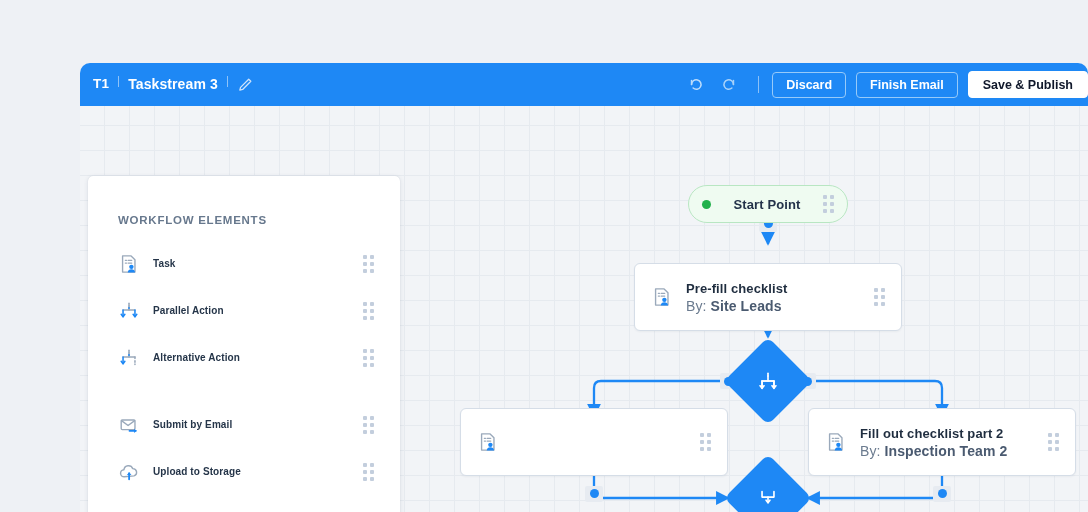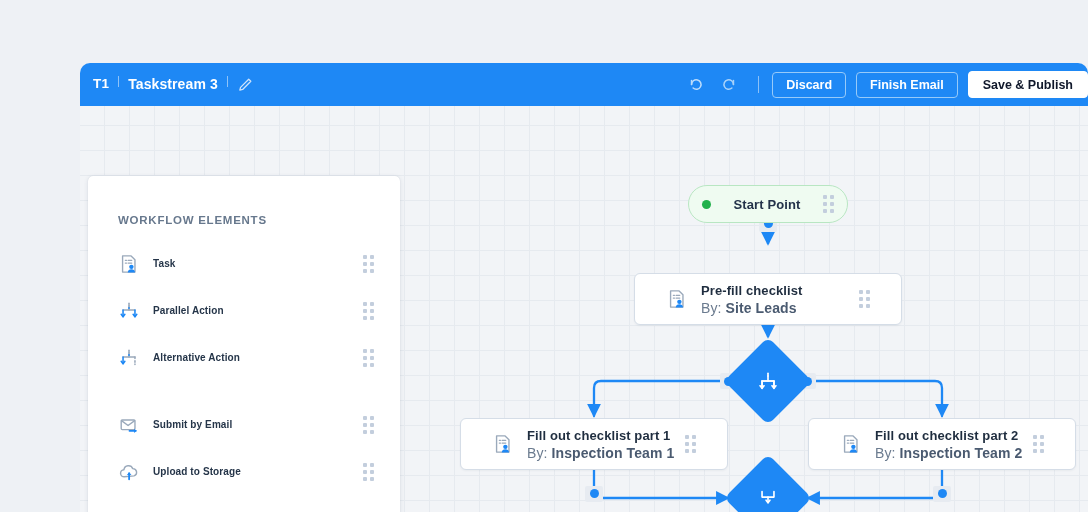--- a/index.html
+++ b/index.html
@@ -134,23 +134,22 @@
   .green-dot { width: 9px; height: 9px; border-radius: 50%; background: #22b14c; flex: 0 0 9px; }
   .start-label {
     flex: 1; text-align: center; font-size: 13px; font-weight: bold;
     color: #23324a; letter-spacing: .1px;
   }
 
   .task-node {
     background: #ffffff; border: 1.3px solid #d5dde7;
     border-radius: 6px;
     display: flex; align-items: center;
-    padding: 0 31px; height: 52px;
+    padding: 0 16px; height: 68px;
     box-shadow: 0 1px 2px rgba(30,50,80,.05);
-    margin-top: 10px;
   }
   .task-ico { flex: 0 0 24px; display: flex; align-items: center; }
   .task-text { margin-left: 11px; display: flex; flex-direction: column; gap: 2px; }
   .task-title { font-size: 13px; font-weight: bold; color: #1f2d3f; letter-spacing: .1px; }
   .task-by { font-size: 14px; color: #6b7b8f; letter-spacing: .1px; }
   .task-by b { color: #4a5a70; font-weight: bold; }
 
   .diamond {
     width: 62px; height: 62px; background: #1e88f5;
     border-radius: 7px;
@@ -307,24 +306,20 @@
 
         <div class="node task-node" style="left:380px;top:302px;width:268px;">
           <span class="task-ico">
             <svg width="22" height="22" viewBox="0 0 24 24" fill="none">
               <path d="M5 3.2h9.3l4.2 4.2v13.4H5z" stroke="#9aa9bb" stroke-width="1.5" stroke-linejoin="round"></path>
               <path d="M8 8h1.3M11 8h4M8 11h1.3M11 11h4" stroke="#9aa9bb" stroke-width="1.4" stroke-linecap="round"></path>
               <circle cx="14.6" cy="15.1" r="2.4" fill="#1e88f5"></circle>
               <path d="M10.6 21.2c0-2.3 1.8-3.6 4-3.6s4 1.3 4 3.6z" fill="#1e88f5"></path>
             </svg>
           </span>
-          <span class="task-text">
-            <span class="task-title">Fill out checklist part 1</span>
-            <span class="task-by"><span>By:</span> <b>Inspection Team 1</b></span>
-          </span>
           <span class="handle dots">
               <i></i>
               <i></i>
               <i></i>
               <i></i>
               <i></i>
               <i></i>
             </span>
         </div>
 

